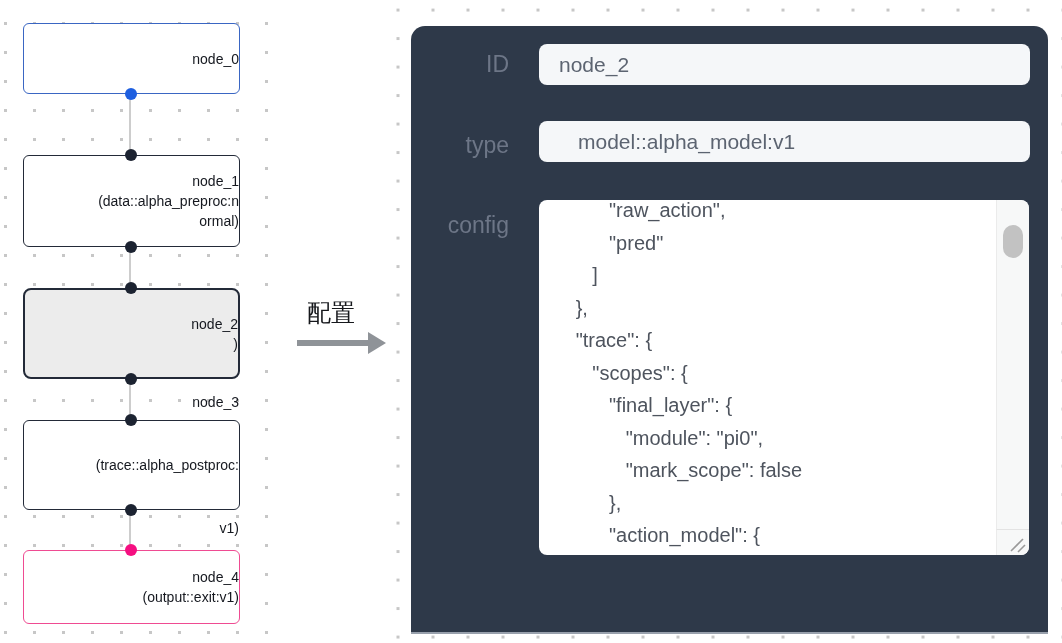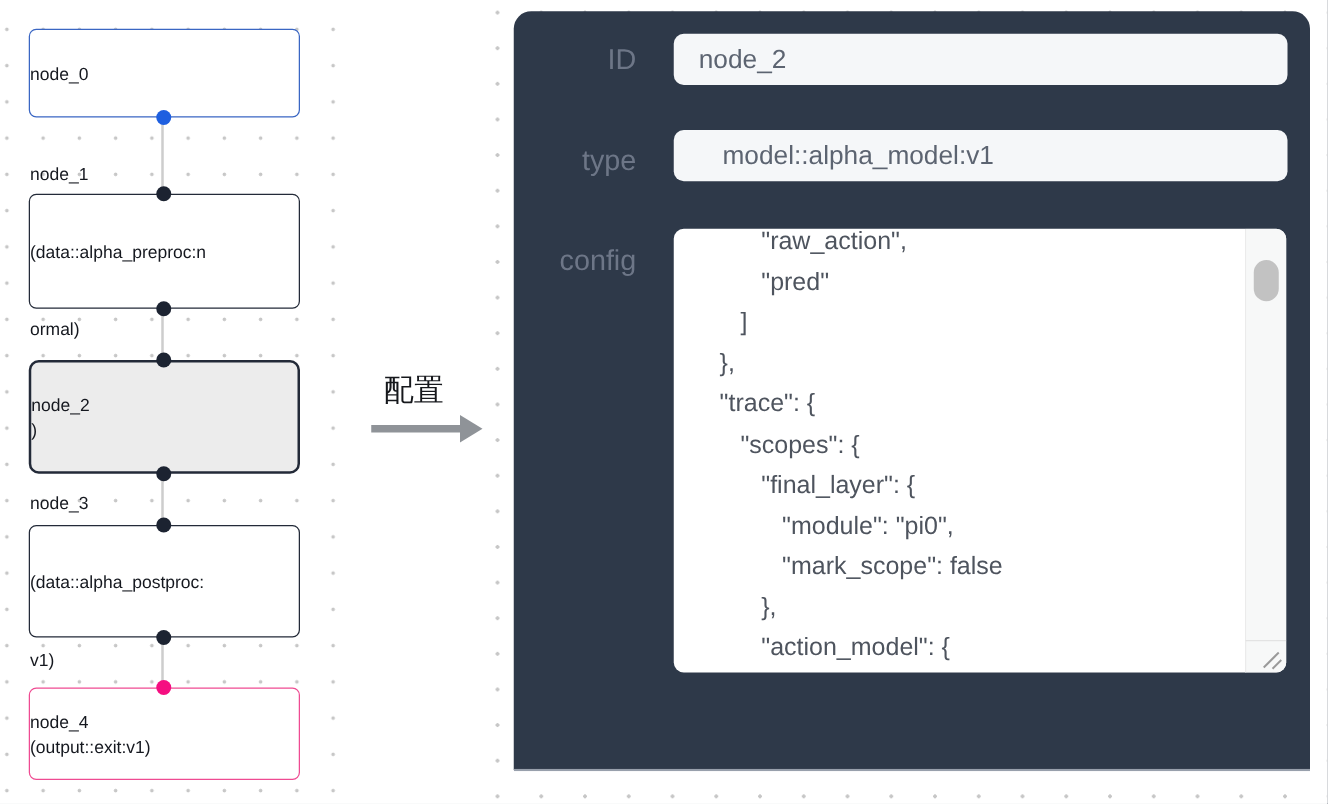--- a/index.html
+++ b/index.html
@@ -20,42 +20,42 @@
     background-size:35px 28.5px;background-position:-11.5px -4.2px;
   }
   
   .edge{position:absolute;left:129px;width:2px;background:#cdcdcd;z-index:1;}
   .e0{top:94px;height:61px;} .e1{top:247px;height:41px;}
   .e2{top:379px;height:41px;} .e3{top:510px;height:40px;}
   
   .node{
     position:absolute;left:23px;width:217px;box-sizing:border-box;z-index:2;
     background:#fff;border:1.8px solid #232a38;border-radius:6px;
-    display:flex;flex-direction:column;justify-content:center;align-items:flex-start;
+    display:flex;flex-direction:column;justify-content:center;align-items:flex-end;
     font-size:14px;line-height:20px;color:#15181f;text-align:center;cursor:pointer;
   }
   .n0{top:23px;height:71px;border:1.5px solid #3a66c3;}
-  .n1{top:155px;height:92px;gap:42px;}
+  .n1{top:155px;height:92px;}
   .n2{top:288px;height:91px;border-width:2.5px;border-radius:8px;background:#ececec;}
   .n3{top:420px;height:90px;gap:43px;}
   .n4{top:550px;height:74px;border:1.5px solid #ef4b92;}
   
   .handle{position:absolute;left:125px;width:12px;height:12px;border-radius:50%;z-index:3;background:#1c2331;}
   .h-blue{background:#1e5fe0;} .h-pink{background:#f50f81;}
   .h0{top:88px;} .h1{top:149px;} .h2{top:241px;} .h3{top:282px;}
   .h4{top:373px;} .h5{top:414px;} .h6{top:504px;} .h7{top:544px;}
   
   .annot-label{
     position:absolute;left:288px;top:298px;width:86px;text-align:center;
     font-size:24px;line-height:30px;color:#16181c;z-index:4;
   }
   .annot-arrow{position:absolute;left:296px;top:330px;z-index:4;}
   
   .panel{
-    position:absolute;left:411px;top:9px;width:637px;height:608px;box-sizing:border-box;
+    position:absolute;left:411px;top:26px;width:637px;height:608px;box-sizing:border-box;
     background:#2e3949;border-radius:14px 14px 0 0;border-bottom:2px solid #98a0ac;z-index:5;
   }
   .flabel{
     position:absolute;left:0;width:98px;text-align:right;
     font-size:23px;line-height:27px;color:#6d7687;
   }
   .l-id{top:25px;} .l-type{top:106px;} .l-config{top:186px;}
   .input{
     position:absolute;left:128px;width:491px;height:41px;box-sizing:border-box;
     background:#f5f7f9;border-radius:8px;display:flex;align-items:center;
@@ -106,21 +106,21 @@
     <div>node_1</div>
     <div>(data::alpha_preproc:n</div>
     <div>ormal)</div>
   </div>
   <div class="node n2">
     <div>node_2</div>
     <div>)</div>
   </div>
   <div class="node n3">
     <div>node_3</div>
-    <div>(data::alpha_postproc:</div>
+    <div>(trace::alpha_postproc:</div>
     <div>v1)</div>
   </div>
   <div class="node n4">
     <div>node_4</div>
     <div>(output::exit:v1)</div>
   </div>
 
   <div class="handle h-blue h0"></div>
   <div class="handle h1"></div>
   <div class="handle h2"></div>

